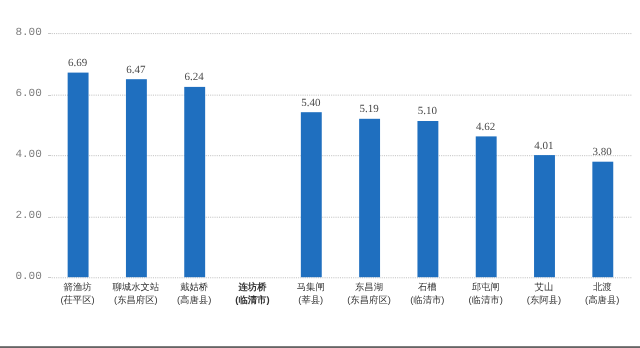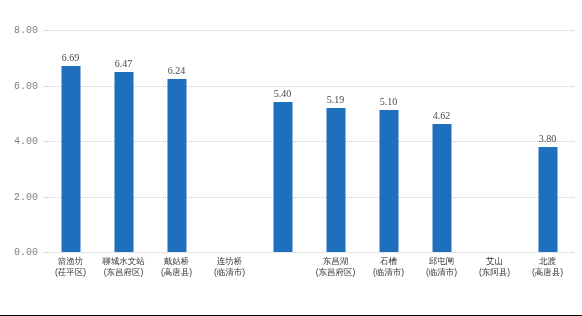--- a/index.html
+++ b/index.html
@@ -162,43 +162,51 @@
           <div class="bar-value" style="bottom: 147.023px;">5.19</div>
         </div>
         <div class="bar-group" style="left: 318px; width: 53px;">
           <div class="bar" style="height: 141.525px; background: rgb(31, 111, 191);"></div>
           <div class="bar-value" style="bottom: 144.525px;">5.10</div>
         </div>
         <div class="bar-group" style="left: 371px; width: 53px;">
           <div class="bar" style="height: 128.205px; background: rgb(31, 111, 191);"></div>
           <div class="bar-value" style="bottom: 131.205px;">4.62</div>
         </div>
+        <div class="bar-group" style="left: 424px; width: 53px;">
+          <div class="bar" style="height: 111.277px; background: rgb(31, 111, 191);"></div>
+          <div class="bar-value" style="bottom: 114.277px;">4.01</div>
+        </div>
         <div class="bar-group" style="left: 477px; width: 53px;">
           <div class="bar" style="height: 105.45px; background: rgb(31, 111, 191);"></div>
           <div class="bar-value" style="bottom: 108.45px;">3.80</div>
         </div>
       </div>
   </div>
 
   <div id="xaxis-labels">
       <div class="cat-label" style="left: -5.5px;">
         <span class="cat-line">箭渔坊</span>
         <span class="cat-line">(茌平区)</span>
       </div>
       <div class="cat-label" style="left: 47.5px;">
         <span class="cat-line">聊城水文站</span>
         <span class="cat-line">(东昌府区)</span>
       </div>
       <div class="cat-label" style="left: 100.5px;">
         <span class="cat-line">戴姑桥</span>
         <span class="cat-line">(高唐县)</span>
       </div>
-      <div class="cat-label" style="left: 153.5px;">
+      <div class="cat-label" style="left: 153.5px; font-weight: bold;">
         <span class="cat-line">连坊桥</span>
         <span class="cat-line">(临清市)</span>
+      </div>
+      <div class="cat-label" style="left: 206.5px;">
+        <span class="cat-line">马集闸</span>
+        <span class="cat-line">(莘县)</span>
       </div>
       <div class="cat-label" style="left: 259.5px;">
         <span class="cat-line">东昌湖</span>
         <span class="cat-line">(东昌府区)</span>
       </div>
       <div class="cat-label" style="left: 312.5px;">
         <span class="cat-line">石槽</span>
         <span class="cat-line">(临清市)</span>
       </div>
       <div class="cat-label" style="left: 365.5px;">

